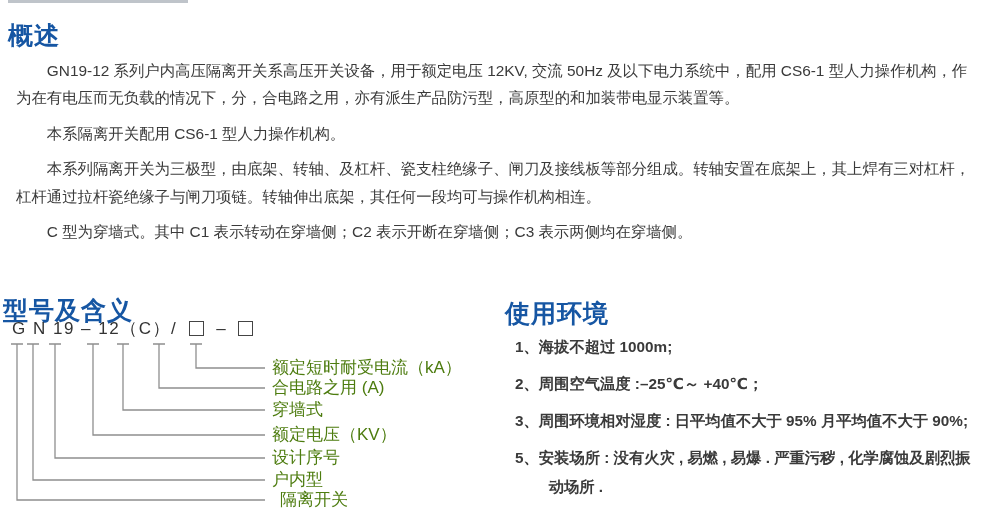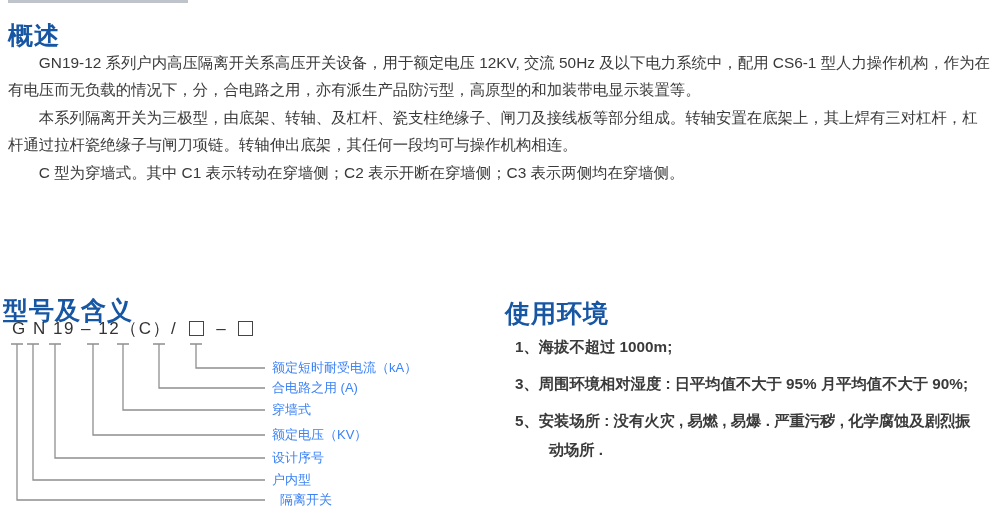--- a/index.html
+++ b/index.html
@@ -19,41 +19,41 @@
     letter-spacing:1px;line-height:1.1;
   }
   #overview-heading{left:8px;top:5px;}
   #model-heading{left:3px;top:276px;}
   #env-heading{left:505px;top:279px;}
 
   .overview-text{
     position:absolute;left:8px;top:49px;width:982px;
     font-size:15.4px;line-height:27.4px;color:#3a3a3a;
   }
-  .overview-text p{margin:0;text-indent:2em;}
+  .overview-text p{margin:8px;text-indent:2em;}
 
   
   .model-code{
     position:absolute;left:12px;top:320px;
     display:flex;align-items:center;gap:12px;
     font-size:17px;letter-spacing:1.5px;color:#333333;
     line-height:1;
   }
   .model-box{
     width:13px;height:13px;border:1.4px solid #444444;
     display:inline-block;background:#ffffff;
   }
   .model-dash{letter-spacing:0;}
 
   
   .model-diagram-svg{position:absolute;left:0;top:340px;}
 
   .model-label{
     position:absolute;left:272px;
-    font-size:13px;color:#3b82f6;line-height:16px;white-space:nowrap;
+    font-size:17px;color:#4d7c0f;line-height:16px;white-space:nowrap;
   }
   #model-label-0{top:360px;}
   #model-label-1{top:380px;}
   #model-label-2{top:402px;}
   #model-label-3{top:427px;}
   #model-label-4{top:450px;}
   #model-label-5{top:472px;}
   #model-label-6{top:492px;margin-left:8px;}
 
   .env-list{
@@ -68,20 +68,21 @@
 </style>
 </head>
 <body>
 
 <div class="artifact-bar"></div>
 
 <h1 id="overview-heading" class="section-heading">概述</h1>
 
 <div class="overview-text">
   <p>GN19-12 系列户内高压隔离开关系高压开关设备，用于额定电压 12KV, 交流 50Hz 及以下电力系统中，配用 CS6-1 型人力操作机构，作为在有电压而无负载的情况下，分，合电路之用，亦有派生产品防污型，高原型的和加装带电显示装置等。</p>
+  <p>本系隔离开关配用 CS6-1 型人力操作机构。</p>
   <p>本系列隔离开关为三极型，由底架、转轴、及杠杆、瓷支柱绝缘子、闸刀及接线板等部分组成。转轴安置在底架上，其上焊有三对杠杆，杠杆通过拉杆瓷绝缘子与闸刀项链。转轴伸出底架，其任何一段均可与操作机构相连。</p>
   <p>C 型为穿墙式。其中 C1 表示转动在穿墙侧；C2 表示开断在穿墙侧；C3 表示两侧均在穿墙侧。</p>
 </div>
 
 <h2 id="model-heading" class="section-heading">型号及含义</h2>
 
 <div class="model-code">
   <span>G N 19 – 12（C）/</span>
   <span class="model-box"></span>
   <span class="model-dash">–</span>
@@ -114,15 +115,16 @@
 <div id="model-label-2" class="model-label">穿墙式</div>
 <div id="model-label-3" class="model-label">额定电压（KV）</div>
 <div id="model-label-4" class="model-label">设计序号</div>
 <div id="model-label-5" class="model-label">户内型</div>
 <div id="model-label-6" class="model-label">隔离开关</div>
 
 <h2 id="env-heading" class="section-heading">使用环境</h2>
 
 <div class="env-list">
   <p class="env-item">1、海拔不超过 1000m;</p>
+  <p class="env-item">2、周围空气温度 :–25℃～ +40℃；</p>
   <p class="env-item">3、周围环境相对湿度 : 日平均值不大于 95% 月平均值不大于 90%;</p>
   <p class="env-item">5、安装场所 : 没有火灾 , 易燃 , 易爆 . 严重污秽 , 化学腐蚀及剧烈振动场所 .</p>
 </div>
 
 </body></html>

